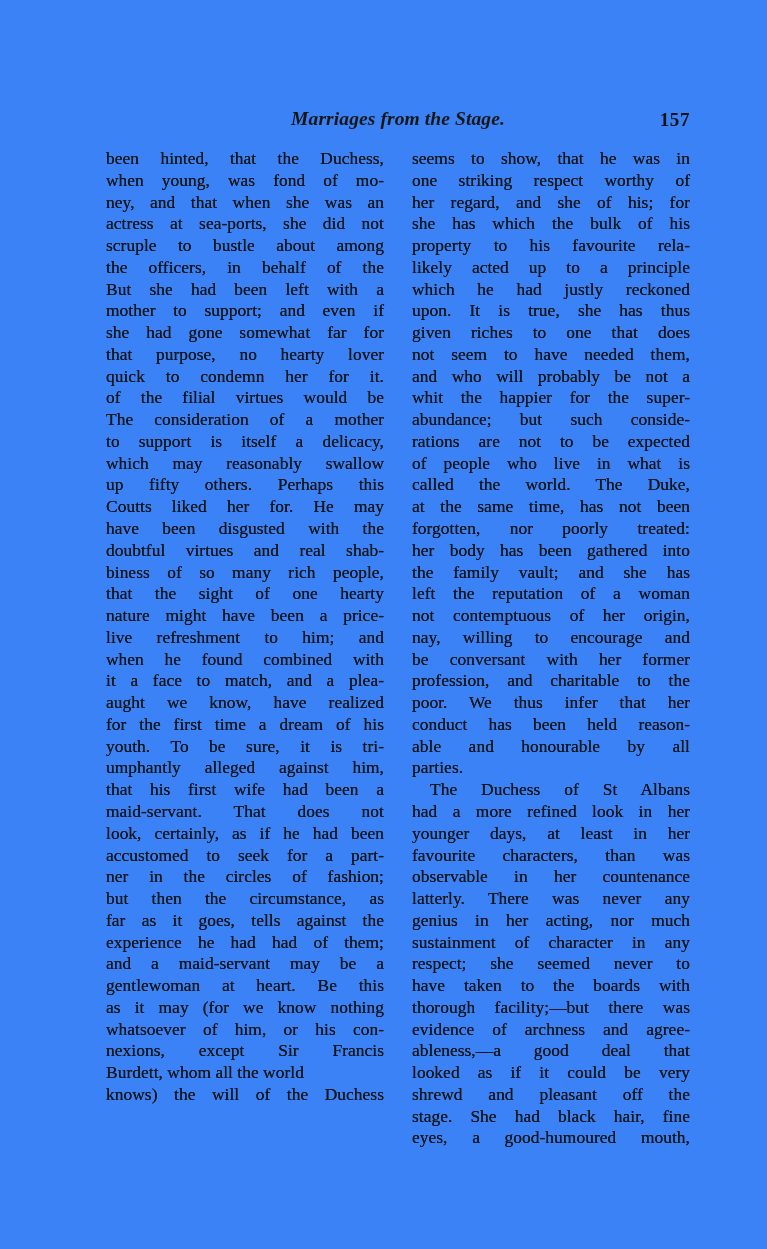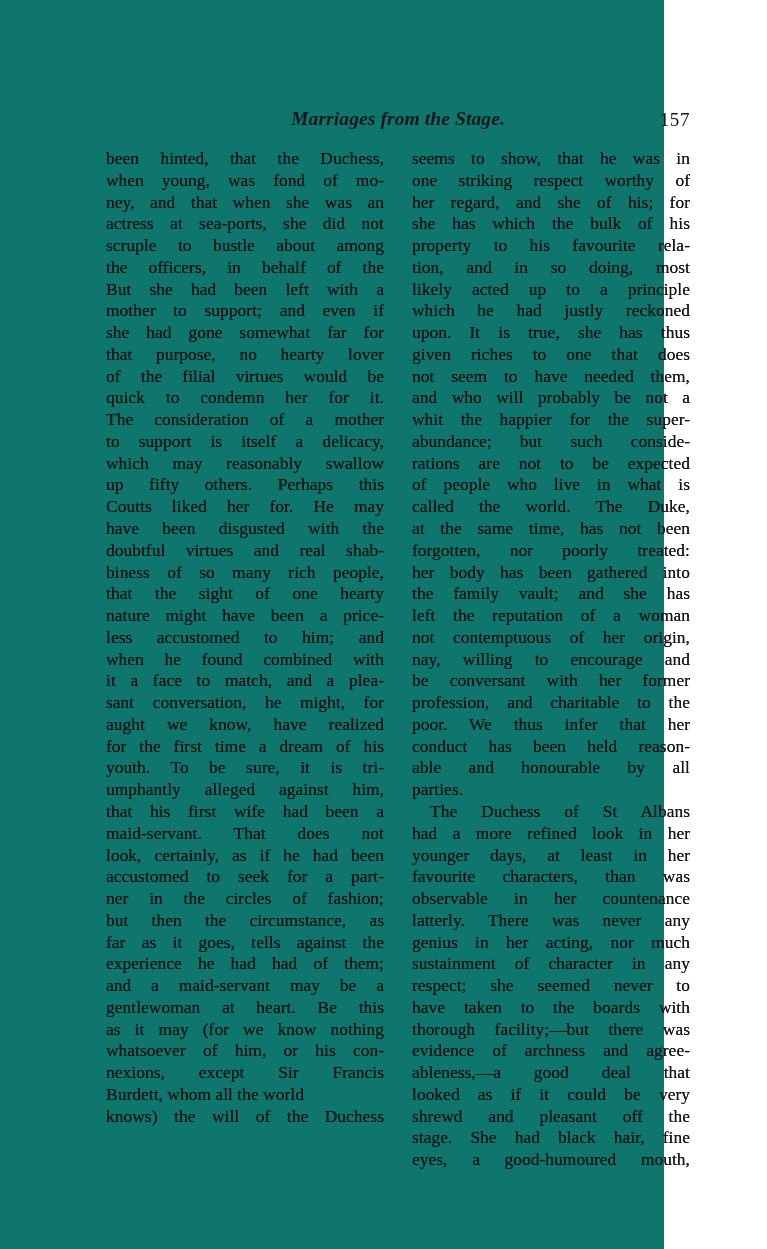--- a/index.html
+++ b/index.html
@@ -14,23 +14,23 @@
     overflow: hidden;
     font-family: "Liberation Serif", "DejaVu Serif", serif;
     color: #1a1a1a;
     -webkit-font-smoothing: antialiased;
   }
 
   .page {
     position: absolute;
     left: 0;
     top: 0;
-    width: 664px;
+    width: 767px;
     height: 1249px;
-    background: #0f766e;
+    background: #3b82f6;
   }
 
   
   .running-head {
     position: absolute;
     left: 106px;
     top: 108px;
     width: 584px;
     height: 30px;
   }
@@ -43,21 +43,21 @@
     font-style: italic;
     font-weight: 700;
     font-size: 19.5px;
     letter-spacing: 0.1px;
     color: #171717;
   }
   .head-folio {
     position: absolute;
     right: 0px;
     top: 1px;
-    font-weight: 400;
+    font-weight: 700;
     font-size: 19px;
     letter-spacing: 0.6px;
     color: #141414;
   }
 
   
   .columns {
     position: absolute;
     left: 106px;
     top: 148px;
@@ -136,26 +136,26 @@
         <span class="tline">
           <span class="lw">mother to support; and even if</span>
         </span>
         <span class="tline">
           <span class="lw">she had gone somewhat far for</span>
         </span>
         <span class="tline">
           <span class="lw">that purpose, no hearty lover</span>
         </span>
         <span class="tline">
+          <span class="lw">quick to condemn her for it.</span>
+        </span>
+        <span class="tline">
           <span class="lw">of the filial virtues would be</span>
         </span>
         <span class="tline">
-          <span class="lw">quick to condemn her for it.</span>
-        </span>
-        <span class="tline">
           <span class="lw">The consideration of a mother</span>
         </span>
         <span class="tline">
           <span class="lw">to support is itself a delicacy,</span>
         </span>
         <span class="tline">
           <span class="lw">which may reasonably swallow</span>
         </span>
         <span class="tline">
           <span class="lw">up fifty others.    Perhaps this</span>
@@ -172,30 +172,27 @@
         <span class="tline">
           <span class="lw">biness of so many rich people,</span>
         </span>
         <span class="tline">
           <span class="lw">that the sight of one hearty</span>
         </span>
         <span class="tline">
           <span class="lw">nature might have been a price-</span>
         </span>
         <span class="tline">
-          <span class="lw">less accustomed to him; and</span>
+          <span class="lw">live refreshment to him; and</span>
         </span>
         <span class="tline">
           <span class="lw">when he found combined with</span>
         </span>
         <span class="tline">
           <span class="lw">it a face to match, and a plea-</span>
-        </span>
-        <span class="tline">
-          <span class="lw">sant conversation, he might, for</span>
         </span>
         <span class="tline">
           <span class="lw">aught we know, have realized</span>
         </span>
         <span class="tline">
           <span class="lw">for the first time a dream of his</span>
         </span>
         <span class="tline">
           <span class="lw">youth.    To be sure, it is tri-</span>
         </span>
@@ -258,23 +255,20 @@
         <span class="tline">
           <span class="lw">her regard, and she of his; for</span>
         </span>
         <span class="tline">
           <span class="lw">she has which the bulk of his</span>
         </span>
         <span class="tline">
           <span class="lw">property to his favourite rela-</span>
         </span>
         <span class="tline">
-          <span class="lw">tion, and in so doing, most</span>
-        </span>
-        <span class="tline">
           <span class="lw">likely acted up to a principle</span>
         </span>
         <span class="tline">
           <span class="lw">which he had justly reckoned</span>
         </span>
         <span class="tline">
           <span class="lw">upon.    It is true, she has thus</span>
         </span>
         <span class="tline">
           <span class="lw">given riches to one that does</span>

